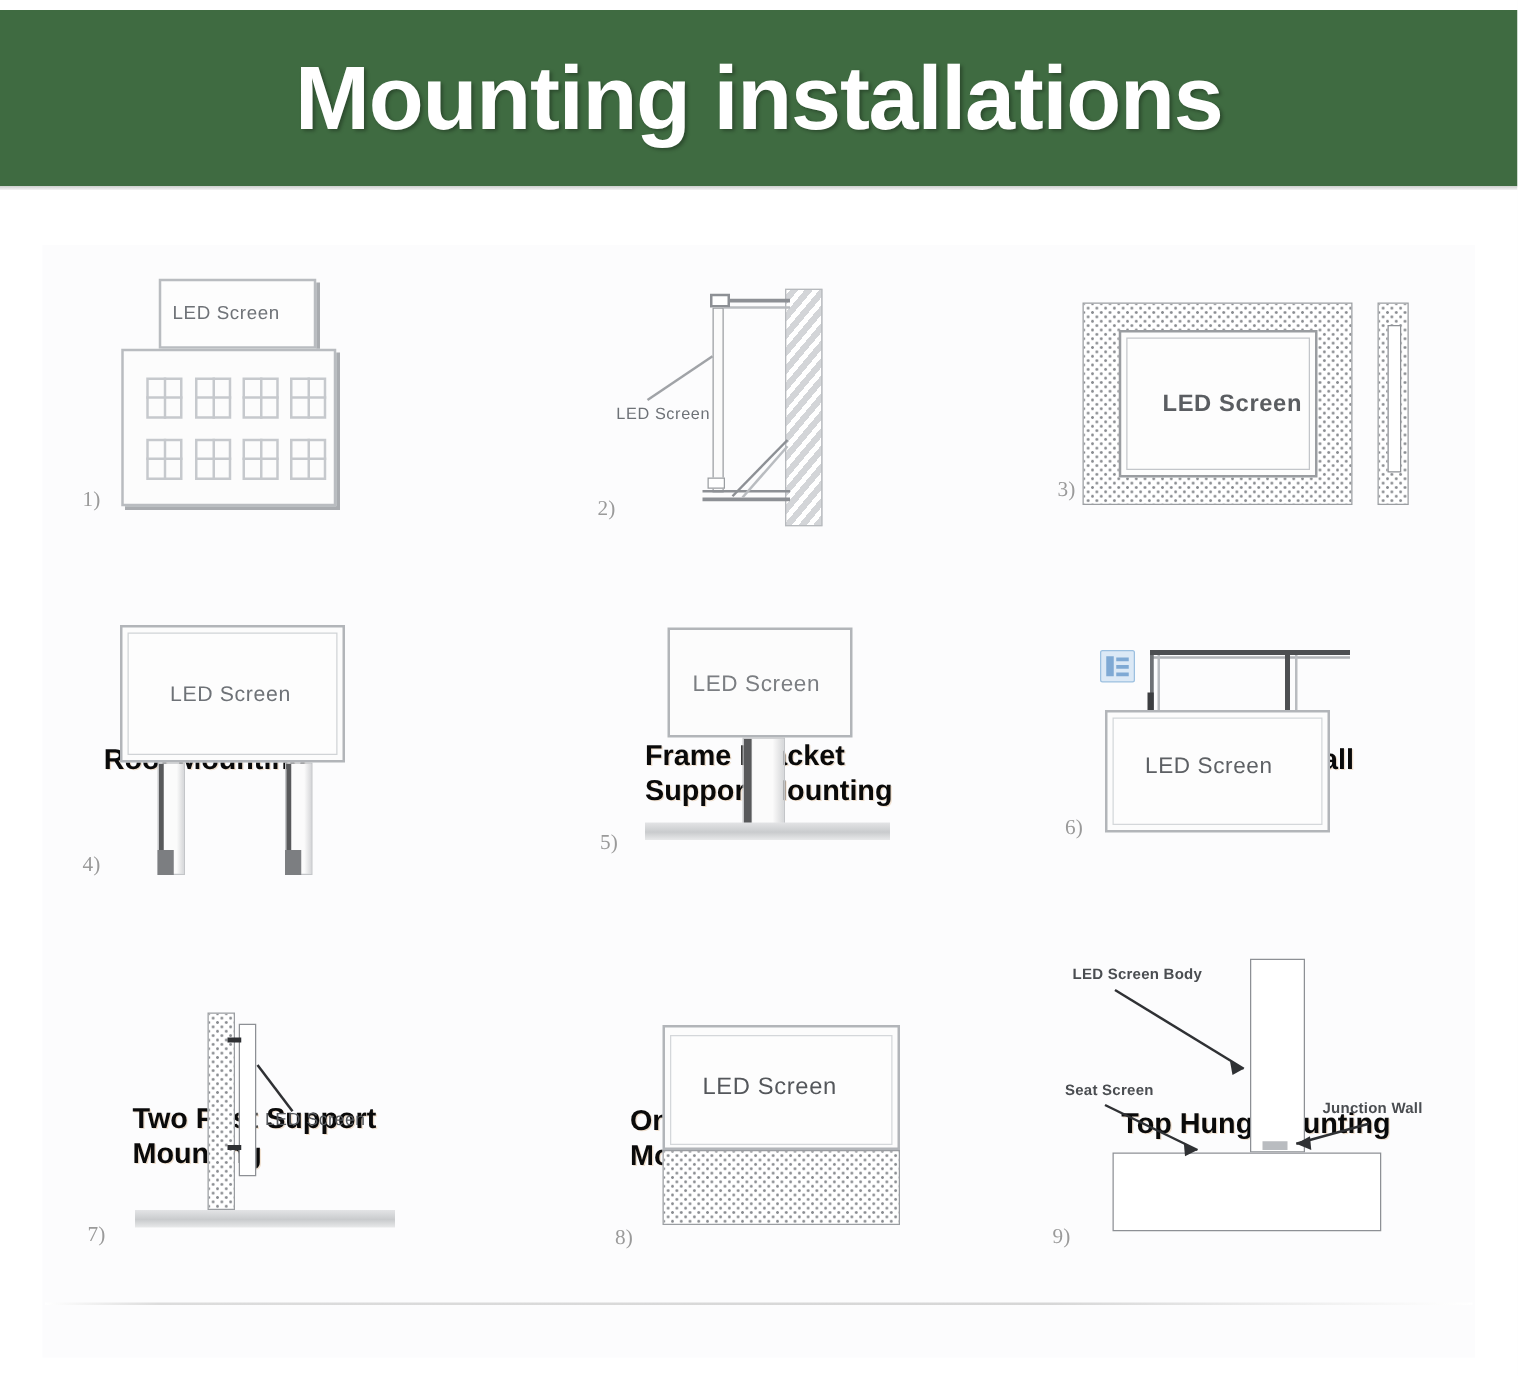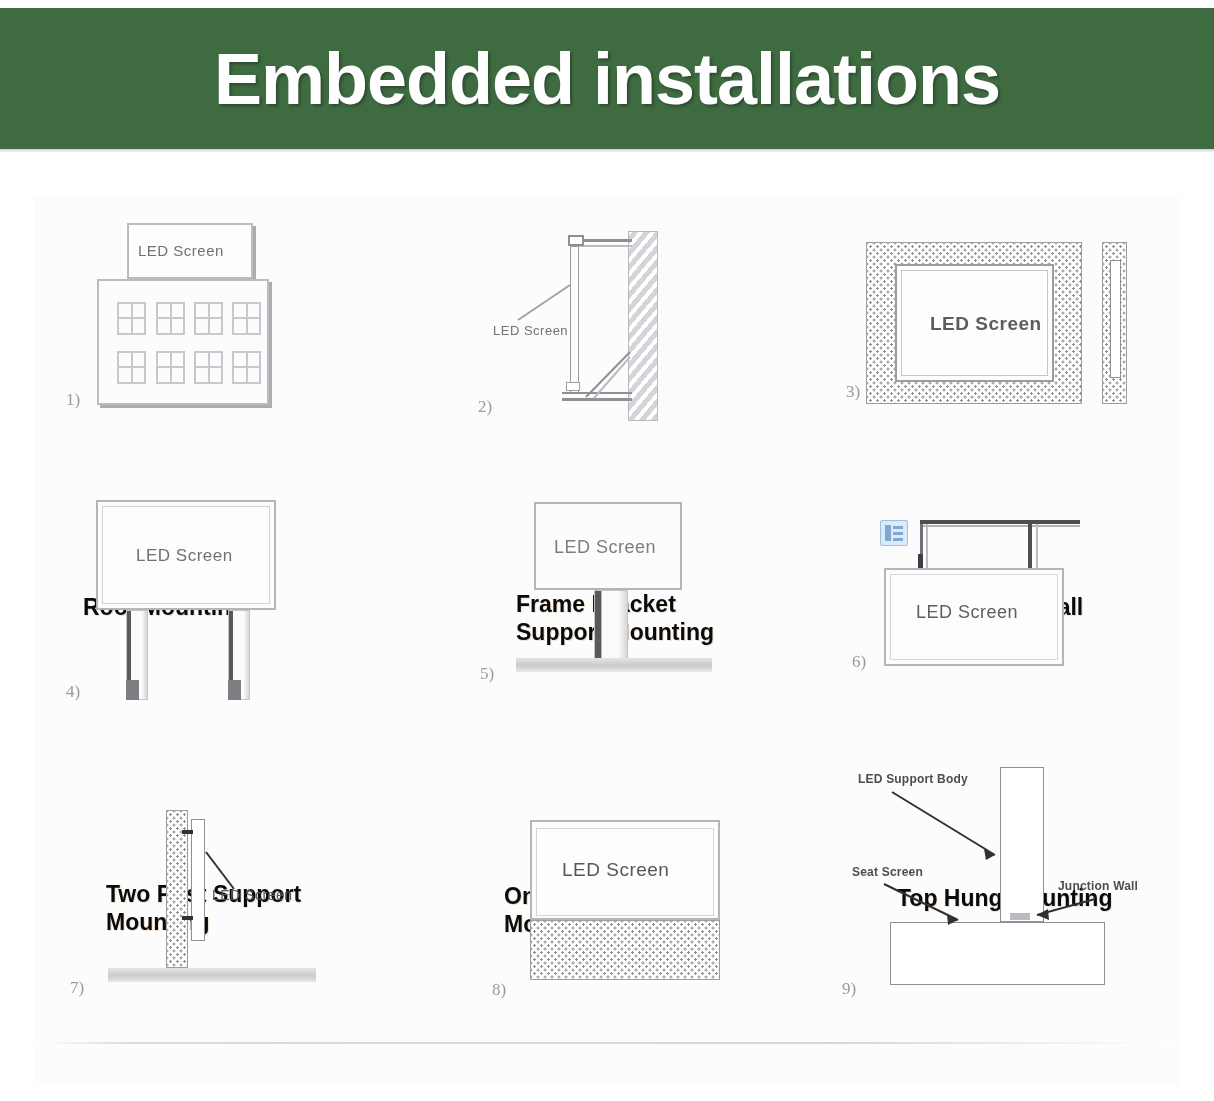--- a/index.html
+++ b/index.html
@@ -111,21 +111,21 @@
     position:absolute;width:28px;height:26px;box-sizing:border-box;
     background:#dce9f6;border:1px solid #9cc0e0;border-radius:2px;
   }
   .blueicon i{position:absolute;display:block;background:#7fa9d4;}
   svg{position:absolute;overflow:visible;}
 </style>
 </head>
 <body>
 
 <div class="header">
-  <div class="header-title">Embedded installations</div>
+  <div class="header-title">Mounting installations</div>
 </div>
 <div class="header-underline"></div>
 
 <div class="panel">
   <div class="panel-inner"></div>
 
   <div class="cell" style="left:60px;top:60px;width:340px;height:260px;">
     <div class="fig" style="left:0;top:0;">
 
       <div class="box" style="left:70px;top:14px;width:126px;height:56px;background:#a9acb0;"></div>
@@ -319,21 +319,21 @@
 
         <line x1="52" y1="35" x2="155" y2="98" stroke="#2f3134" stroke-width="2"></line>
         <polygon points="155,98 144,92 146,103" fill="#2f3134"></polygon>
 
         <line x1="44" y1="127" x2="118" y2="163" stroke="#2f3134" stroke-width="2"></line>
         <polygon points="118,163 107,157 108,168" fill="#2f3134"></polygon>
 
         <line x1="255" y1="142" x2="197" y2="158" stroke="#2f3134" stroke-width="2"></line>
         <polygon points="197,158 208,152 209,163" fill="#2f3134"></polygon>
       </svg>
-      <div class="lbl-sm" style="left:18px;top:15px;">LED Support Body</div>
+      <div class="lbl-sm" style="left:18px;top:15px;">LED Screen Body</div>
       <div class="lbl-sm" style="left:12px;top:108px;">Seat Screen</div>
       <div class="lbl-sm" style="left:218px;top:122px;">Junction Wall</div>
     </div>
     <div class="num" style="left:2px;top:222px;">9)</div>
   </div>
 
 </div>
 
 <div class="bottom-rule"></div>
 

